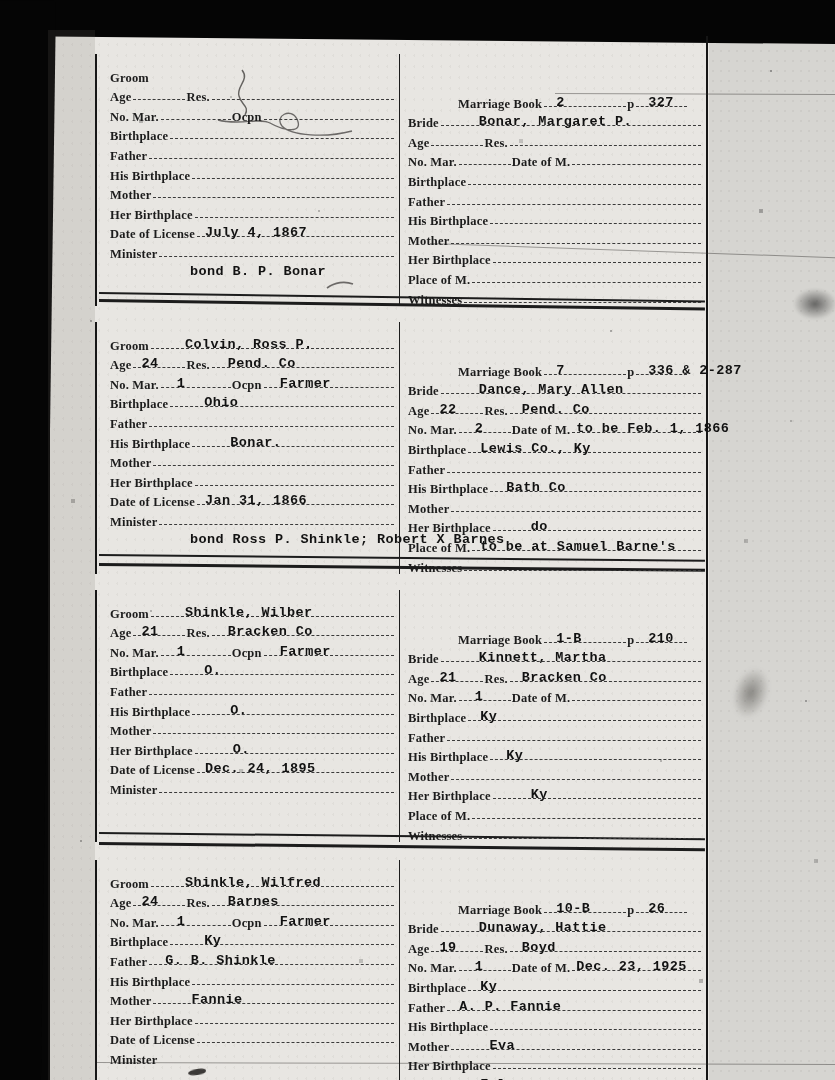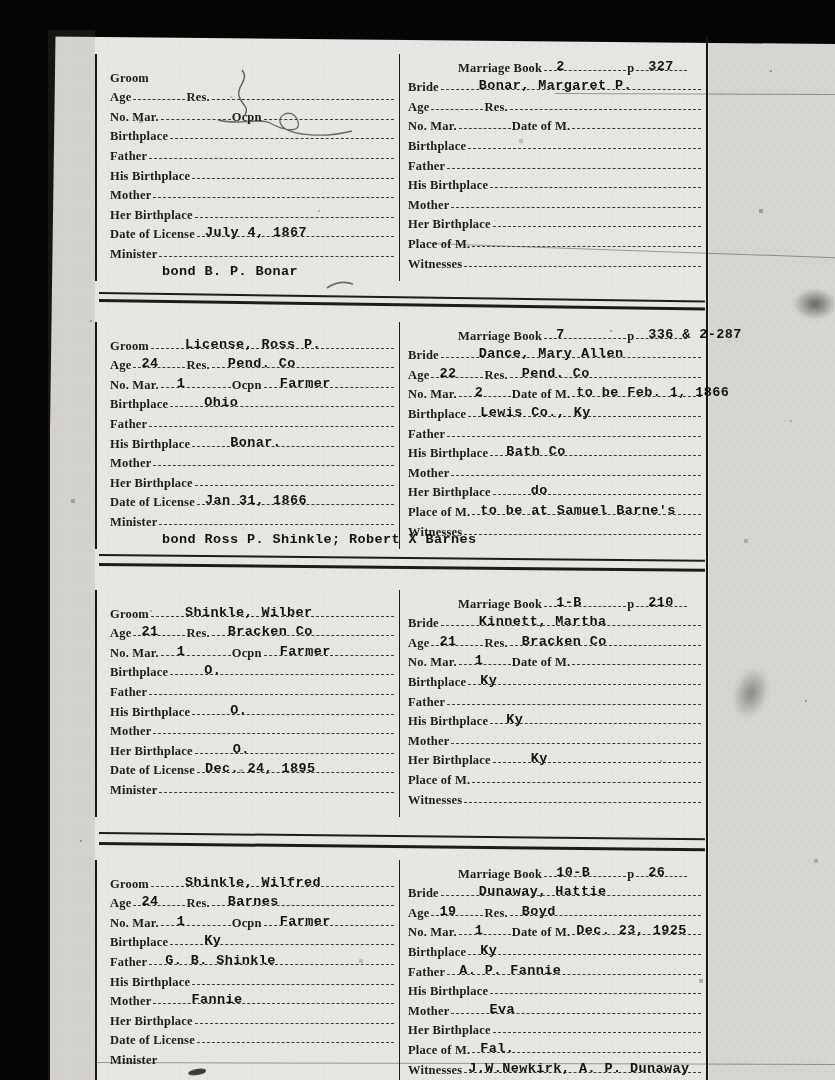--- a/index.html
+++ b/index.html
@@ -81,21 +81,21 @@
   .record:nth-of-type(1){top:46px;}
   .record:nth-of-type(2){top:314px;}
   .record:nth-of-type(3){top:582px;}
   .record:nth-of-type(4){top:852px;}
 
   .col{box-sizing:border-box;}
   .col.groom{width:302px;padding:10px 4px 0 13px;}
   .col.bride{width:309px;padding:0 6px 0 8px;border-left:1.5px solid #1c1c1c;}
 
   .row{display:flex;align-items:flex-end;height:19.6px;}
-  .row.book{margin-left:50px;margin-right:14px;}
+  .row.book{margin-left:50px;margin-right:14px;margin-top:36px;}
   .lbl{
     font:600 12.5px/14px "Liberation Serif", serif;
     letter-spacing:.2px;white-space:nowrap;transform:translateY(1px);color:#1c1c1c;
   }
   .fill{
     flex:1;border-bottom:1.7px dashed #3a3a3a;margin:0 1px 3px 2px;
     position:relative;min-width:10px;height:100%;
   }
   .fill.w55{flex:0 0 52px;}
   .fill.w72{flex:0 0 70px;}
@@ -105,21 +105,21 @@
     font:700 13.5px/15px "Liberation Mono", monospace;
     letter-spacing:.4px;color:#121212;
   }
   .fill.o4 .val{left:4px;}
   .fill.o8 .val{left:8px;}
   .fill.o12 .val{left:12px;}
   .fill.o16 .val{left:16px;}
   .fill.o26 .val{left:26px;margin-left:12px;}
   .fill.o34 .val{left:34px;}
   .bond{
-    margin:4px 0 0 52px;height:17px;white-space:nowrap;
+    margin:4px 0 0 80px;height:17px;white-space:nowrap;
     font:700 13.5px/15px "Liberation Mono", monospace;letter-spacing:.4px;color:#121212;
   }
   .ink{position:absolute;pointer-events:none;}
 </style>
 </head>
 <body>
 
 <div class="page-white"></div>
 <div class="right-margin"></div>
 <div class="top-band"></div>
@@ -300,21 +300,21 @@
           </span>
       </div>
     </div>
   </section>
 
   <section class="record">
     <div class="col groom">
       <div class="row">
         <span class="lbl">Groom</span>
         <span class="fill o34">
-            <span class="val">License, Ross P.</span>
+            <span class="val">Colvin, Ross P.</span>
           </span>
       </div>
       <div class="row">
         <span class="lbl">Age</span>
         <span class="fill w55 o8">
             <span class="val">24</span>
           </span>
         <span class="lbl">Res.</span>
         <span class="fill o16">
             <span class="val">Pend. Co</span>

